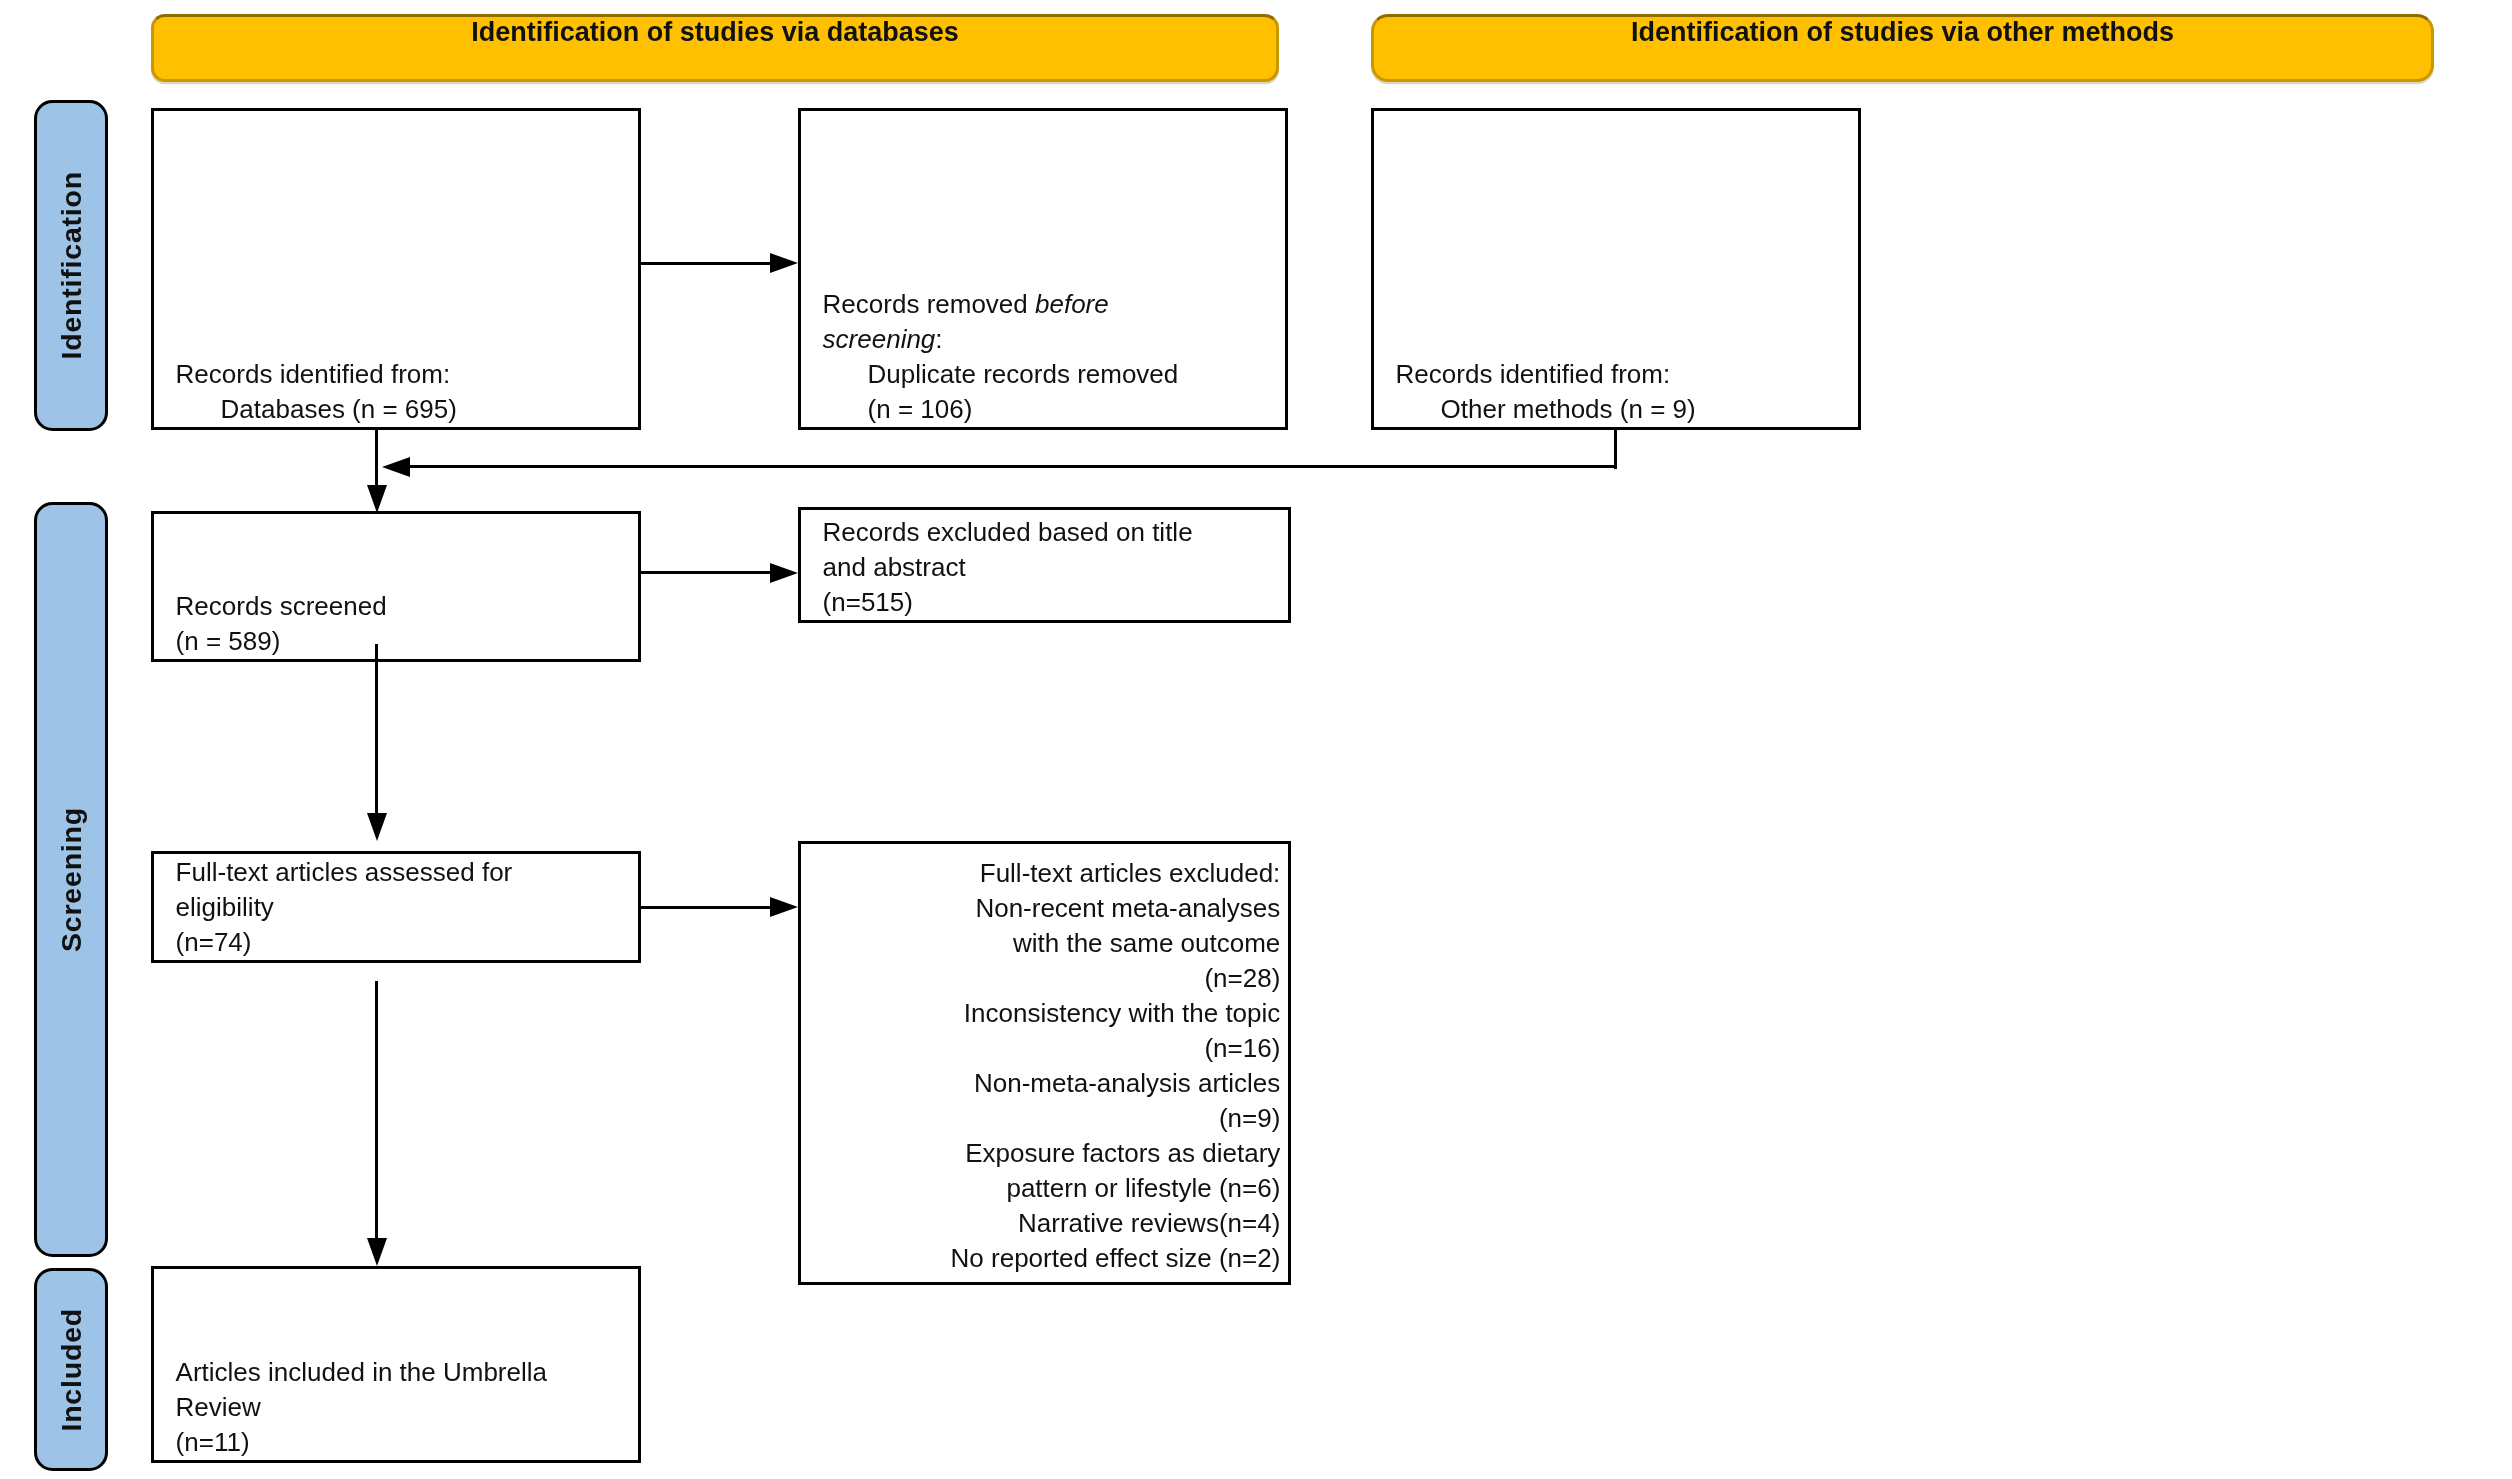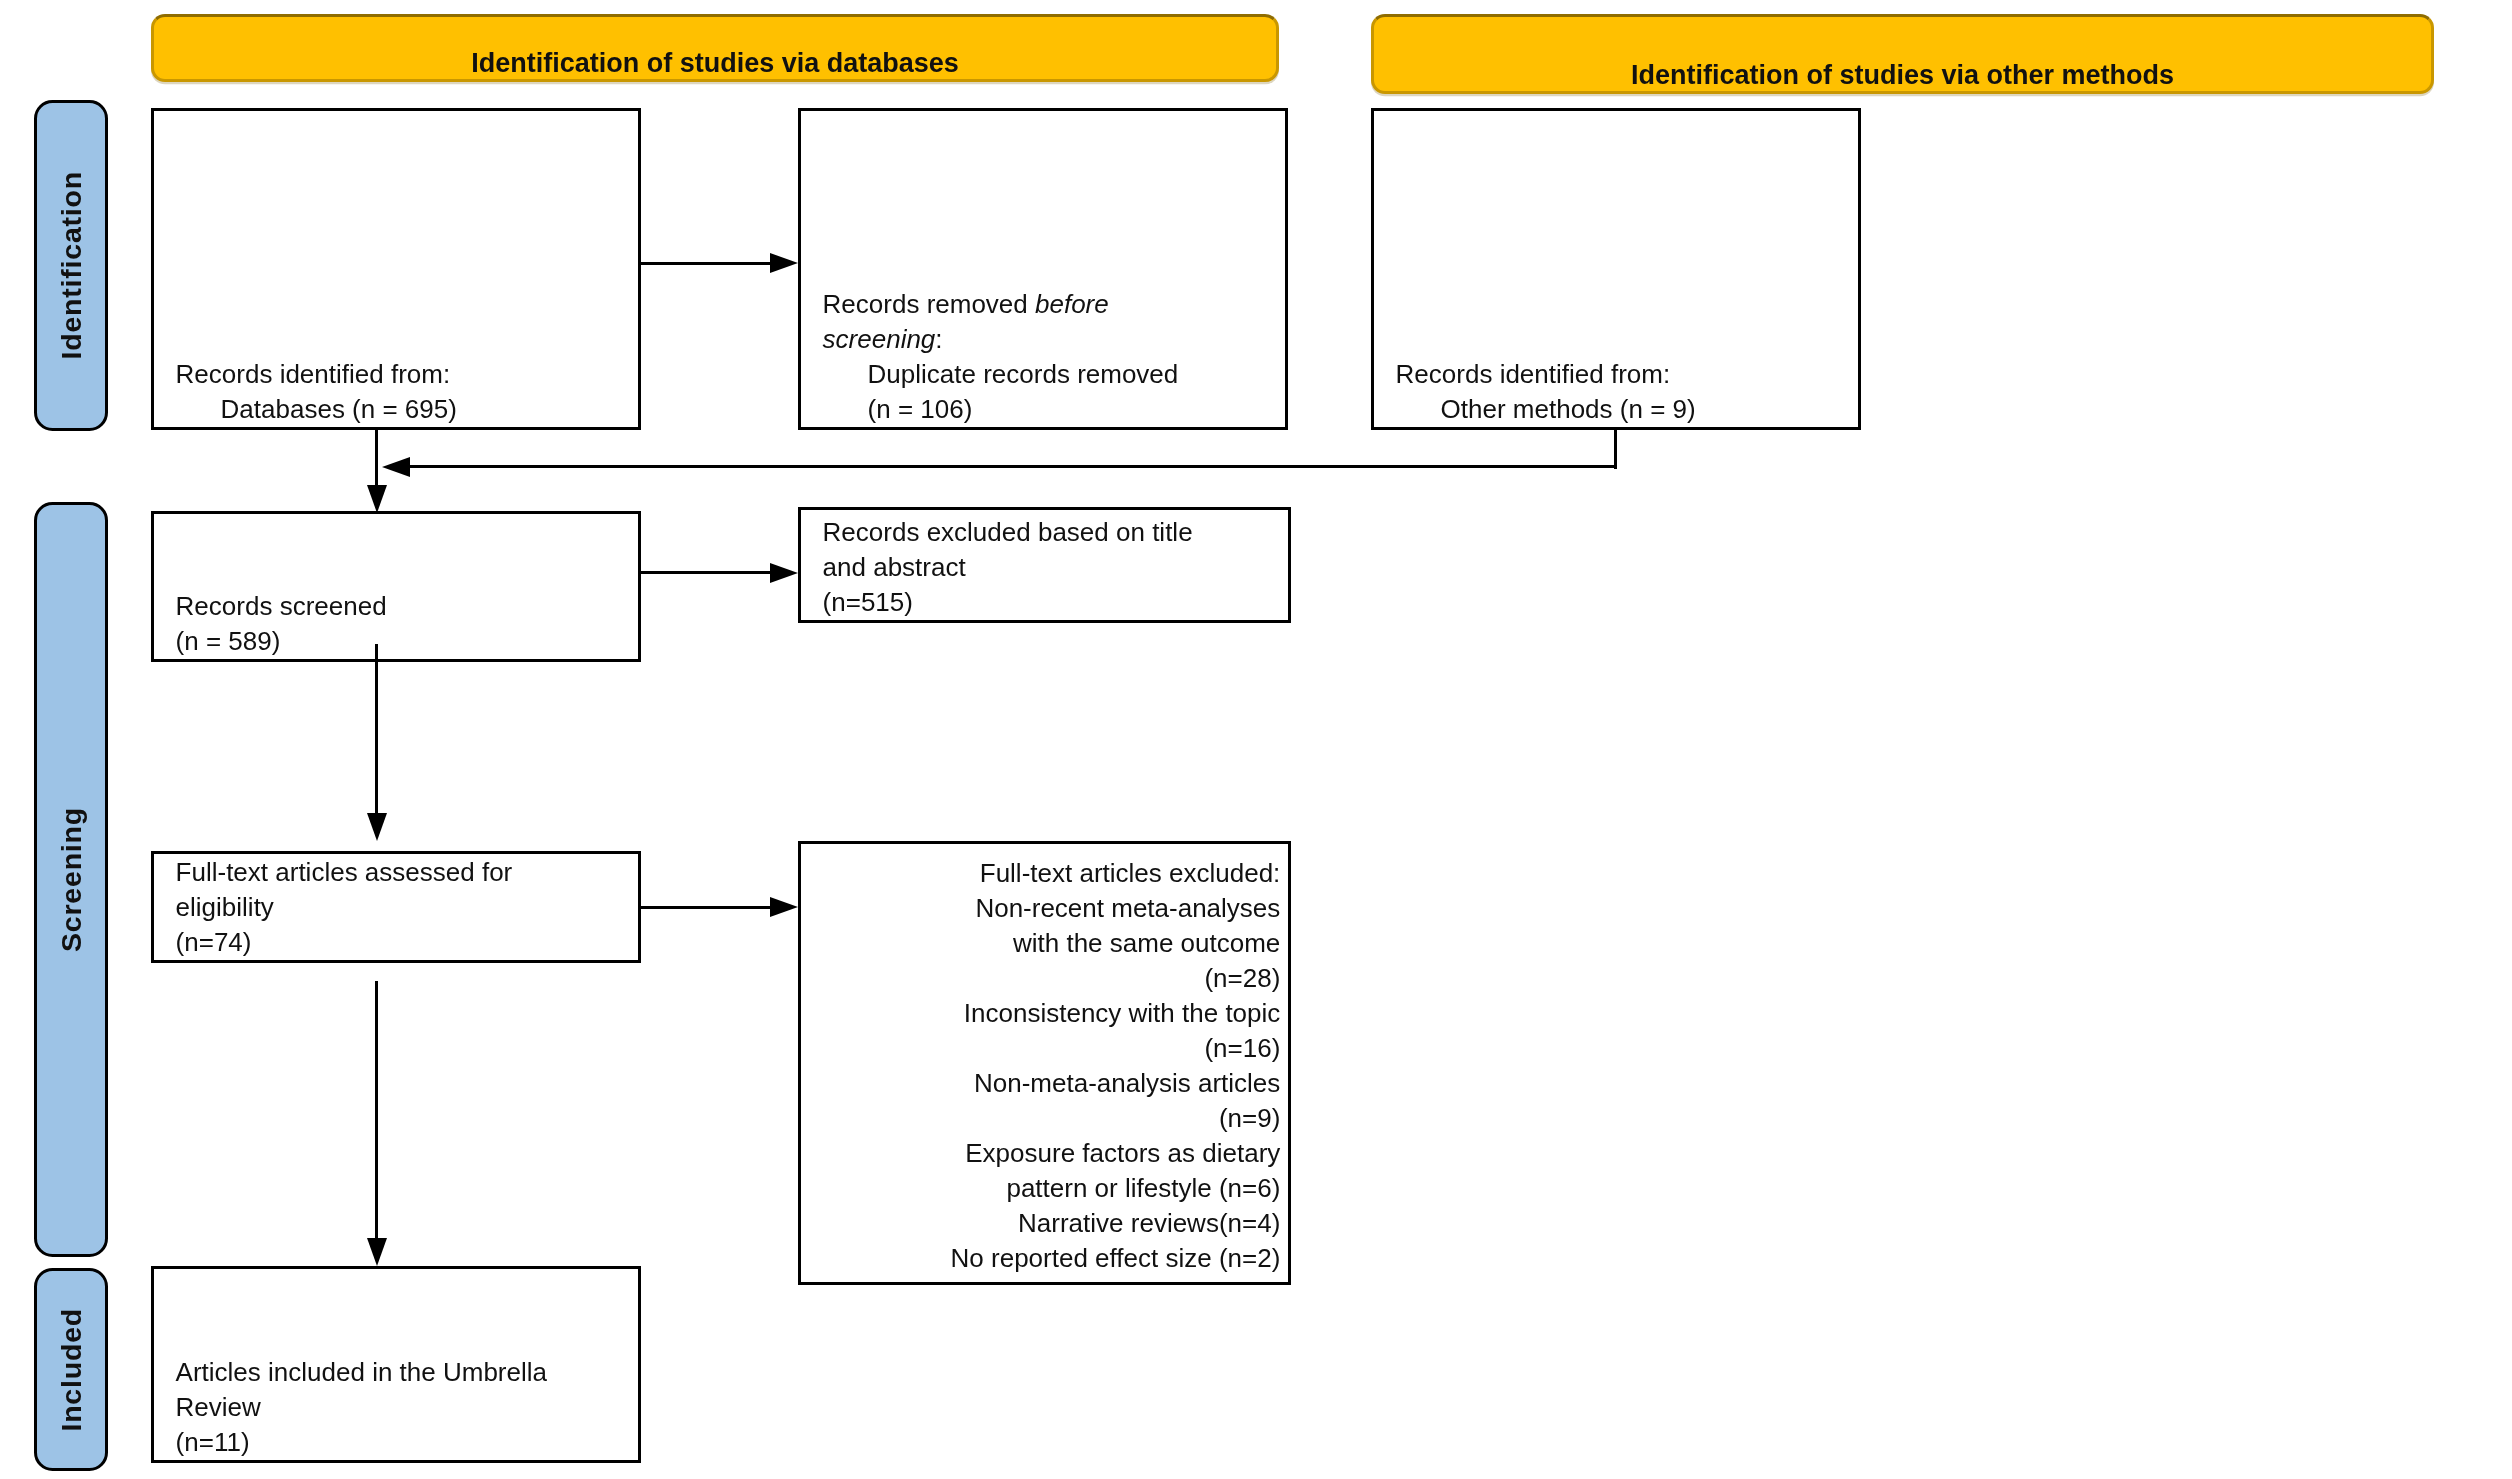--- a/index.html
+++ b/index.html
@@ -10,21 +10,21 @@
     position: relative; overflow: hidden;
   }
   #canvas { position: absolute; left: 0; top: 0; width: 2512px; height: 1479px; }
 
   .banner {
     position: absolute;
     background: #FFC000;
     border: 3.1px solid #C99700;
     border-top-color: #8f6c00;
     border-radius: 14px;
-    display: flex; align-items: flex-end; justify-content: center;
+    display: flex; align-items: flex-start; justify-content: center;
     font-size: 27px; font-weight: bold; color: #111111;
     box-shadow: 0 2.3px 0 rgba(120,90,0,0.25);
   }
 
   .stage {
     position: absolute;
     background: #9DC3E6;
     border: 3.1px solid #000000;
     border-radius: 18.5px;
     display: flex; align-items: center; justify-content: center;
@@ -61,21 +61,21 @@
   .ah-down  { border-left: 10px solid transparent; border-right: 10px solid transparent; border-top: 28px solid #000000; }
 </style>
 </head>
 <body>
 
 <div id="canvas">
 
   <div class="banner" style="left:151px; top:14px; width:1128px; height:68px;">
     <span>Identification of studies via databases</span>
   </div>
-  <div class="banner" style="left:1371px; top:14px; width:1063px; height:80px;">
+  <div class="banner" style="left:1371px; top:14px; width:1063px; height:68px;border-radius:17px;">
     <span>Identification of studies via other methods</span>
   </div>
 
   <div class="stage" style="left:34px; top:100px; width:74px; height:331px;">
     <span class="vtext">Identification</span>
   </div>
   <div class="stage" style="left:34px; top:502px; width:74px; height:755px;">
     <span class="vtext">Screening</span>
   </div>
   <div class="stage" style="left:34px; top:1268px; width:74px; height:203px;">

